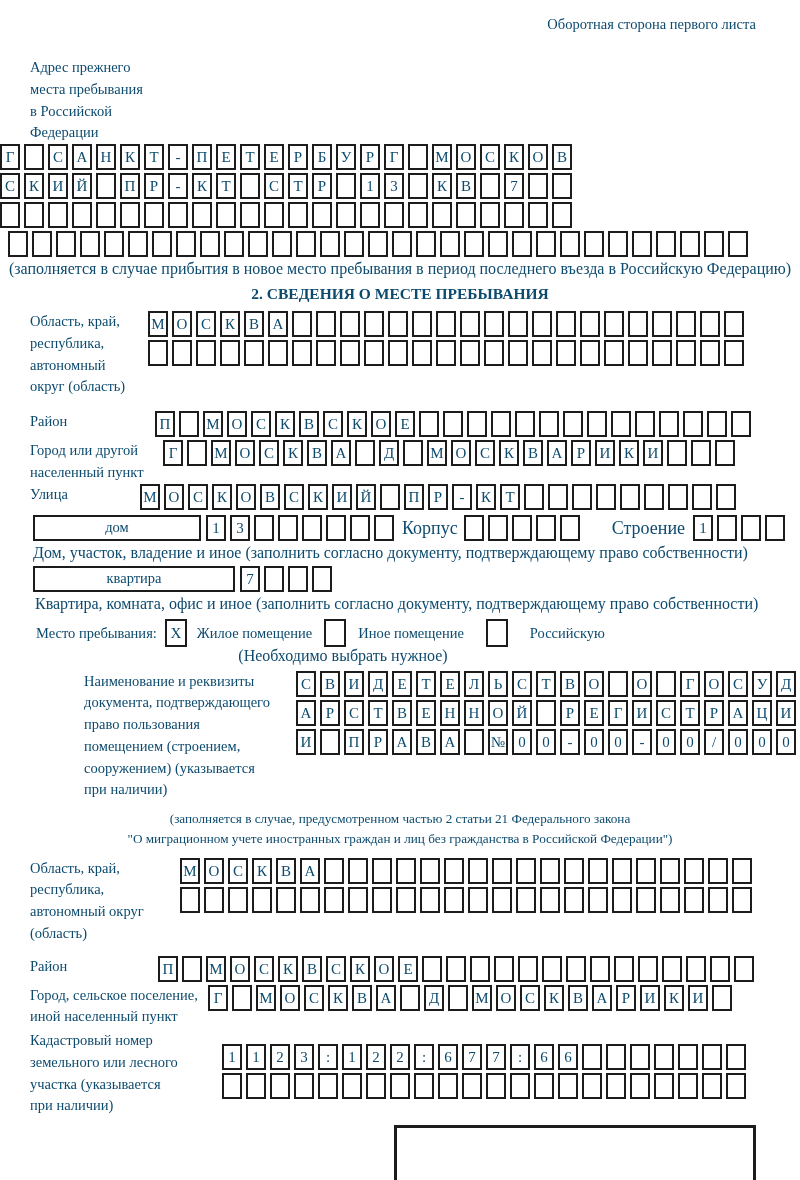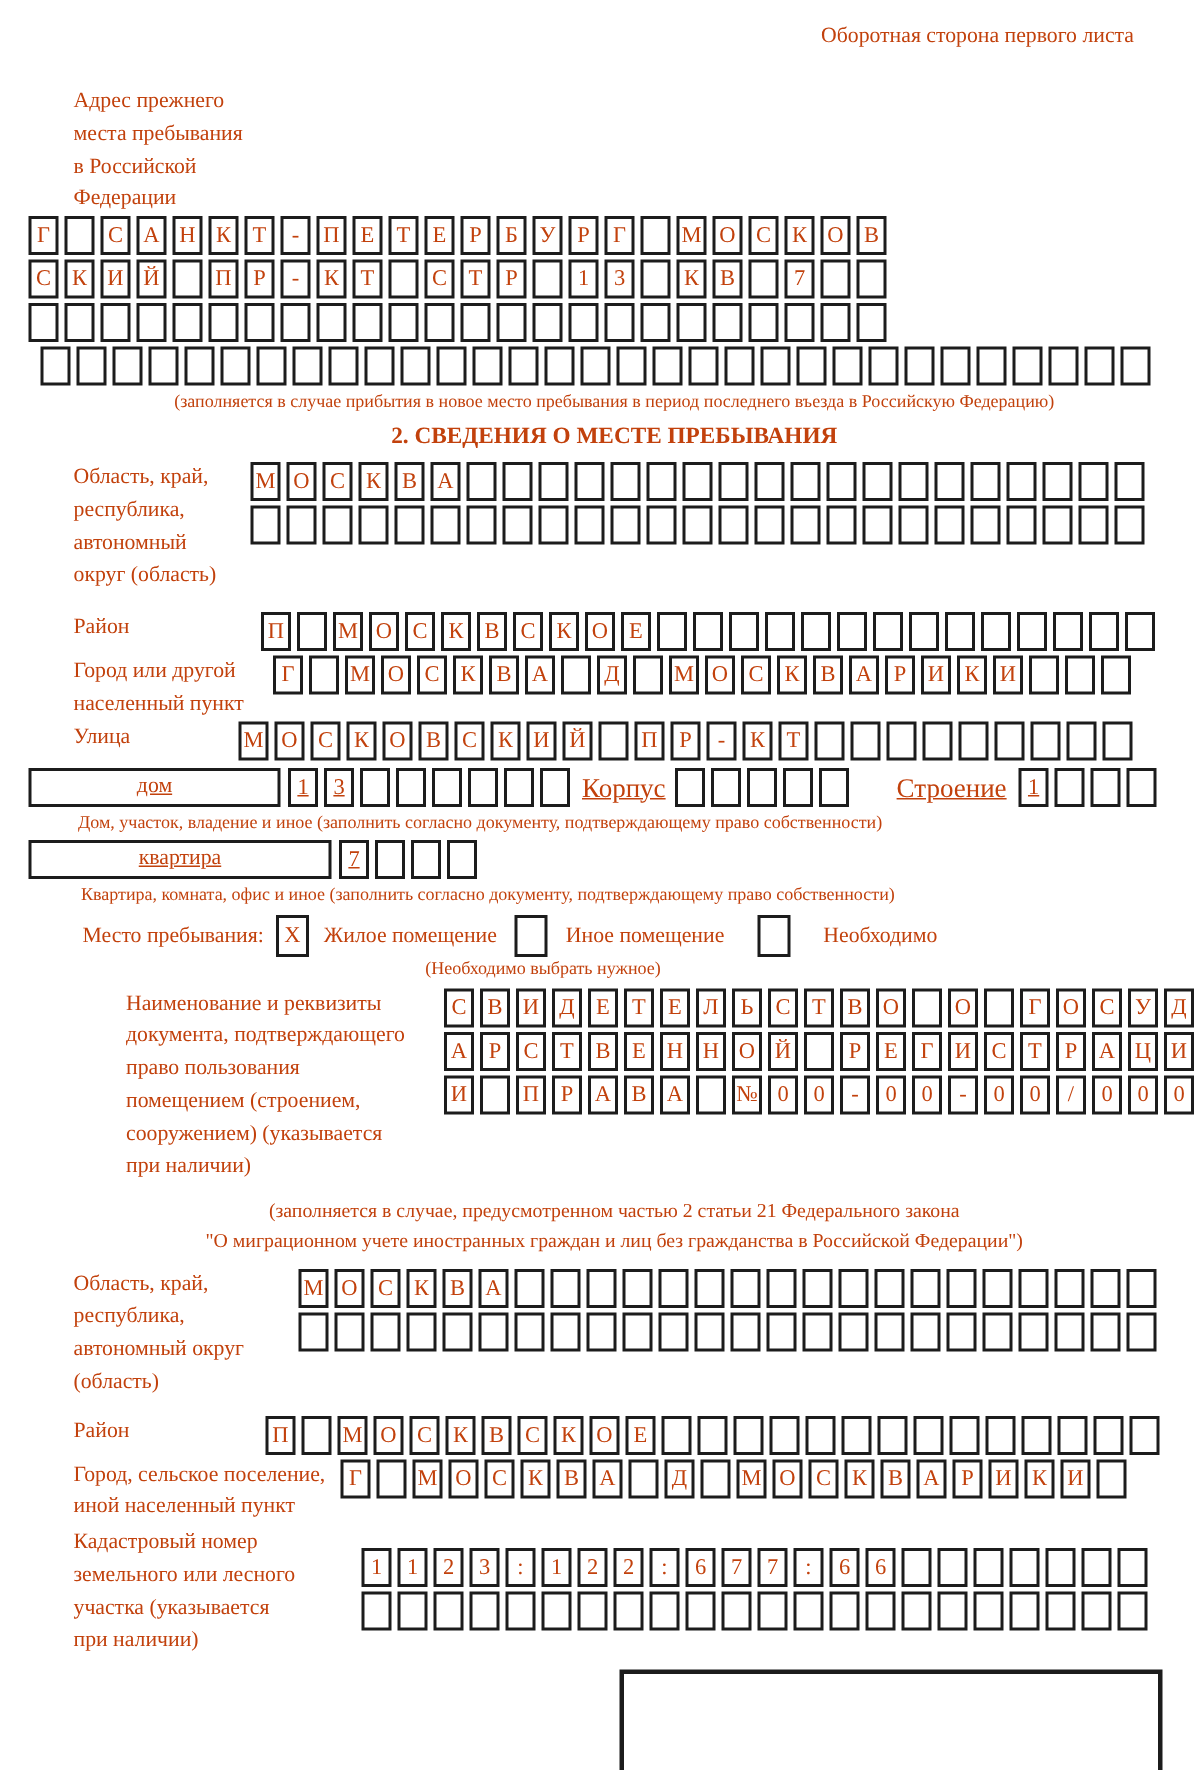--- a/index.html
+++ b/index.html
@@ -1,39 +1,39 @@
 <!DOCTYPE html>
 <html><head>
 <meta charset="utf-8">
 <style>
   html,body{margin:0;padding:0;background:#fff;}
   .page{
-    width:800px;height:1180px;background:#fff;color:#c2410c;
+    width:800px;height:1180px;background:#fff;color:#0c4a6e;
     font-family:"Liberation Serif","DejaVu Serif",serif;
-    overflow:hidden;box-sizing:border-box;padding-top:16px;position:relative;padding-left:19px;
+    overflow:hidden;box-sizing:border-box;padding-top:16px;position:relative;
   }
   .page-title{font-size:14.5px;text-align:right;margin-right:44px;}
   .row{display:flex;align-items:flex-start;}
   .label{font-size:14.5px;line-height:1.5;white-space:pre-line;flex:0 0 auto;}
   .vrows{display:flex;flex-direction:column;}
   .cells{display:flex;flex:0 0 auto;margin-bottom:3px;}
   .cell{
     box-sizing:border-box;flex:0 0 auto;width:20px;height:26px;
     border:2px solid #1c1c1c;margin-right:4px;background:#fff;
     text-align:center;font-size:15px;line-height:22px;
   }
   .checkbox{width:22px;height:28px;line-height:24px;}
   .widebox{
     box-sizing:border-box;border:2px solid #1c1c1c;height:26px;background:#fff;
     text-align:center;font-size:14.5px;line-height:21px;margin-right:5px;flex:0 0 auto;
   }
   .inline-label{font-size:18px;line-height:26px;flex:0 0 auto;}
-  .note{font-size:12px;text-align:center;}
+  .note{font-size:16px;text-align:center;}
   .sec-title{font-weight:bold;font-size:15.5px;text-align:center;}
-  .ml8{margin-left:8px;}  .ml30{margin-left:30px;}  .ml33{text-decoration:underline;}  .ml36{margin-left:36px;}
+  .ml8{margin-left:8px;}  .ml30{margin-left:30px;}  .ml33{margin-left:33px;}  .ml36{margin-left:36px;}
   .w110{width:110px;} .w118{width:118px;} .w125{width:125px;} .w128{width:128px;}
   .w133{width:133px;} .w148{width:148px;} .w150{width:150px;} .w178{width:178px;}
   .w192{width:192px;} .w212{width:212px;}
   .stamp-box{box-sizing:border-box;border:3px solid #1c1c1c;width:362px;height:170px;margin-left:394px;margin-top:8px;background:#fff;}
   .opt-label{font-size:14.5px;line-height:28px;flex:0 0 auto;}
 </style>
 </head>
 <body>
 
 <div class="page">
@@ -360,21 +360,21 @@
   </div>
   <div class="note" style="text-align:left;margin-left:35px;">Квартира, комната, офис и иное (заполнить согласно документу, подтверждающему право собственности)</div>
 
   <div class="row ml36" style="margin-top:6px;">
     <div class="opt-label">Место пребывания:</div>
     <div class="cell checkbox" style="margin:0 10px 0 8px;">X</div>
     <div class="opt-label">Жилое помещение</div>
     <div class="cell checkbox" style="margin:0 12px 0 12px;"></div>
     <div class="opt-label">Иное помещение</div>
     <div class="cell checkbox" style="margin:0 22px 0 22px;"></div>
-    <div class="opt-label">Необходимо</div>
+    <div class="opt-label">Российскую</div>
   </div>
   <div class="note" style="width:330px;margin-left:178px;">(Необходимо выбрать нужное)</div>
 
   <div class="row" style="margin-top:6px;justify-content:flex-end;">
     <div class="label ml30 w212">Наименование и реквизиты
 документа, подтверждающего
 право пользования
 помещением (строением,
 сооружением) (указывается
 при наличии)</div>

